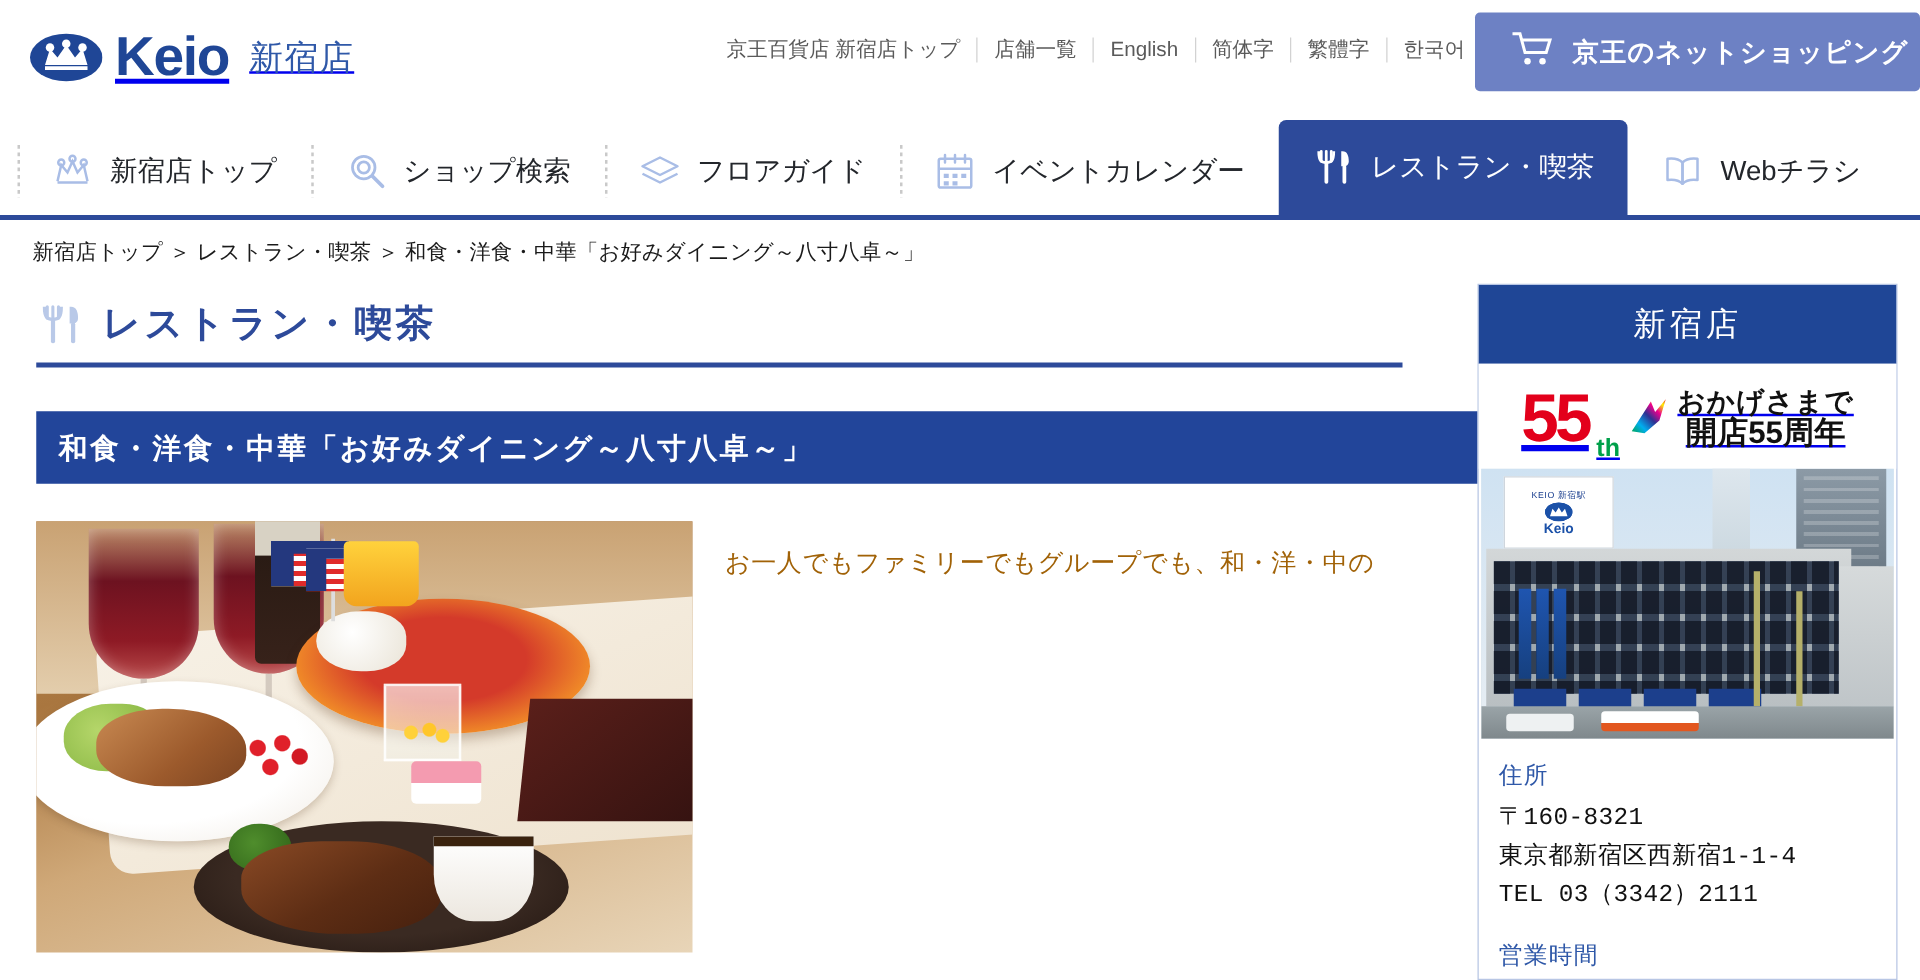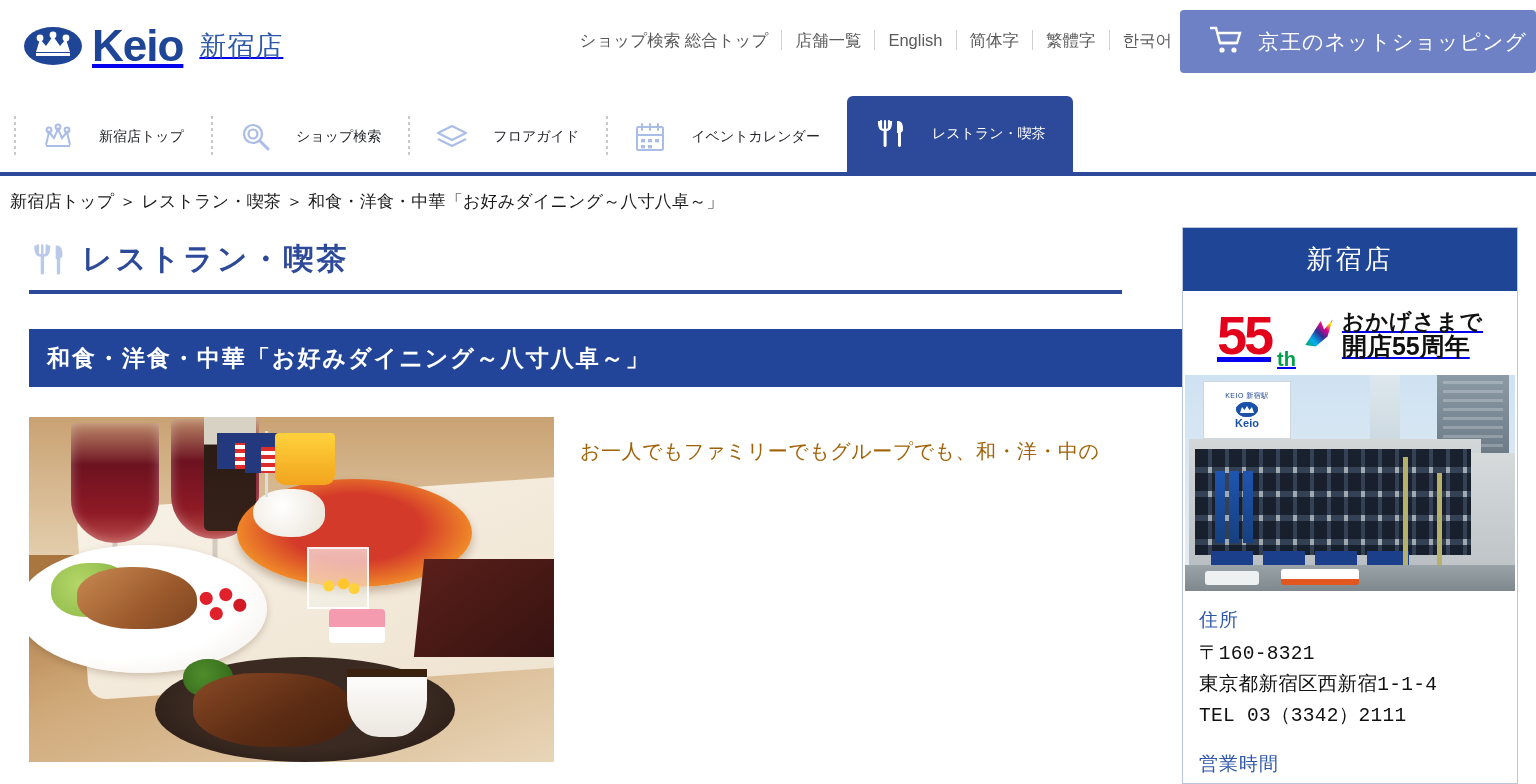--- a/index.html
+++ b/index.html
@@ -45,62 +45,62 @@
   .top-links a:last-child { border-right: none; padding-right: 0; }
   .top-links a:first-child { padding-left: 0; }
 
   .cart-btn {
     position: absolute; right: 0; top: 10px;
     width: 356px; height: 63px;
     background: #6d81c4;
     border-radius: 4px;
     display: flex; align-items: center;
     gap: 16px; padding-left: 28px;
-    color: #fff; text-decoration: none;
+    color: #fff; text-decoration: none; font-weight: bold;
   }
   .cart-label { font-size: 21px; letter-spacing: 1px; }
 
   
   .mainnav {
     position: relative;
     height: 80px;
     border-bottom: 4px solid #2d4a9a;
     display: flex; align-items: flex-end;
     padding-left: 14px;
   }
   .navitem {
     position: relative;
     height: 70px;
     display: flex; align-items: center;
-    gap: 24px;
+    gap: 13px;
     padding: 0 27px;
     text-decoration: none;
     color: #23262b;
-    font-size: 14px;
+    font-size: 22px;
     white-space: nowrap;
   }
   .navitem::before {
     content: "";
     position: absolute; left: 0; top: 14px; bottom: 14px;
     width: 2px;
     background-image: linear-gradient(#c9c9c9 50%, rgba(255,255,255,0) 0%);
     background-size: 2px 6px; background-repeat: repeat-y;
   }
   .navitem.active::before, .navitem.active + .navitem::before { background: none; }
   .navitem.active {
     background: #2d4a9a;
     color: #fff;
     border-radius: 6px 6px 0 0;
     height: 76px;
   }
   .navicon { width: 34px; height: 34px; flex: none; display: block; }
 
   
   .breadcrumb {
-    padding: 14px 0 14px 10px;
+    padding: 14px 0 14px 26px;
     font-size: 17px; color: #1a1a1a;
     letter-spacing: 0.2px;
   }
 
   
   .wrap { display: flex; padding: 0 16px 0 0; }
   .content { width: 1165px; padding-left: 26px; }
   .side { width: 340px; padding-left: 17px; }
 
   .pagetitle {
@@ -273,20 +273,21 @@
   }
   .sidehead {
     background: #1f4696; color: #fff;
     height: 63px; display: flex; align-items: center; justify-content: center;
     font-size: 26px; letter-spacing: 3px;
   }
   .anniv {
     height: 84px; display: flex; align-items: center;
     justify-content: center; gap: 6px; padding: 8px 10px 4px;
     background: #fff;
+    text-align: center;
   }
   .anniv-55 {
     font-size: 54px; font-weight: 700; color: #e3001b;
     line-height: .9; letter-spacing: -3px;
     font-family: "Liberation Sans", sans-serif;
   }
   .anniv-th { font-size: 20px; color: #00a04a; font-weight: 700; align-self: flex-end; }
   .anniv-right { display: flex; flex-direction: column; line-height: 1.05; }
   .anniv-l1 { font-size: 22px; font-weight: 700; color: #111; letter-spacing: 1px; }
   .anniv-l2 { font-size: 25px; font-weight: 700; color: #111; letter-spacing: 0px; }
@@ -386,21 +387,21 @@
         <circle cx="29" cy="9" r="3.4" fill="#fff"></circle>
         <circle cx="42" cy="12" r="3.4" fill="#fff"></circle>
         <rect x="12" y="27" width="34" height="3" fill="#fff"></rect>
       </svg>
     </span>
     <span class="logo-keio">Keio</span>
     <span class="logo-store">新宿店</span>
   </a>
 
   <div class="top-links">
-    <a href="#">ショップ検索 総合トップ</a>
+    <a href="#">京王百貨店 新宿店トップ</a>
     <a href="#">店舗一覧</a>
     <a href="#">English</a>
     <a href="#">简体字</a>
     <a href="#">繁體字</a>
     <a href="#">한국어</a>
   </div>
 
   <a class="cart-btn" href="#">
     <span>
       <svg viewBox="0 0 34 30" width="34" height="30" fill="none" stroke="#fff" stroke-width="2.4">
@@ -471,20 +472,29 @@
         <path d="M7 4 v8 M11 4 v8 M15 4 v8" stroke="#fff" stroke-width="2.2" stroke-linecap="round"></path>
         <path d="M5 4 c0 8 2 9 6 9 c4 0 6 -1 6 -9" fill="none" stroke="#fff" stroke-width="2.2"></path>
         <rect x="9.6" y="12" width="3" height="18" rx="1.4"></rect>
         <path d="M24 4 c4 0 5 4 5 8 c0 3 -2 4 -4 4 h-2 V4 z"></path>
         <rect x="24" y="15" width="3" height="15" rx="1.4"></rect>
       </svg>
     </span>
     <span>レストラン・喫茶</span>
   </a>
 
+  <a class="navitem" href="#">
+    <span class="navicon">
+      <svg viewBox="0 0 34 34" width="34" height="34" fill="none" stroke="#a9bde6" stroke-width="2" stroke-linejoin="round">
+        <path d="M17 10 c-3 -3 -8 -3.5 -12 -3 v17 c4 -0.5 9 0 12 3 z"></path>
+        <path d="M17 10 c3 -3 8 -3.5 12 -3 v17 c-4 -0.5 -9 0 -12 3 z"></path>
+      </svg>
+    </span>
+    <span>Webチラシ</span>
+  </a>
 </nav>
 
 <div class="breadcrumb">新宿店トップ ＞ レストラン・喫茶 ＞ 和食・洋食・中華「お好みダイニング～八寸八卓～」</div>
 
 <div class="wrap">
 
   <div class="content">
     <div class="pagetitle">
       <span class="pagetitle-icon">
         <svg viewBox="0 0 34 34" width="38" height="38" fill="#b9c9e8">

